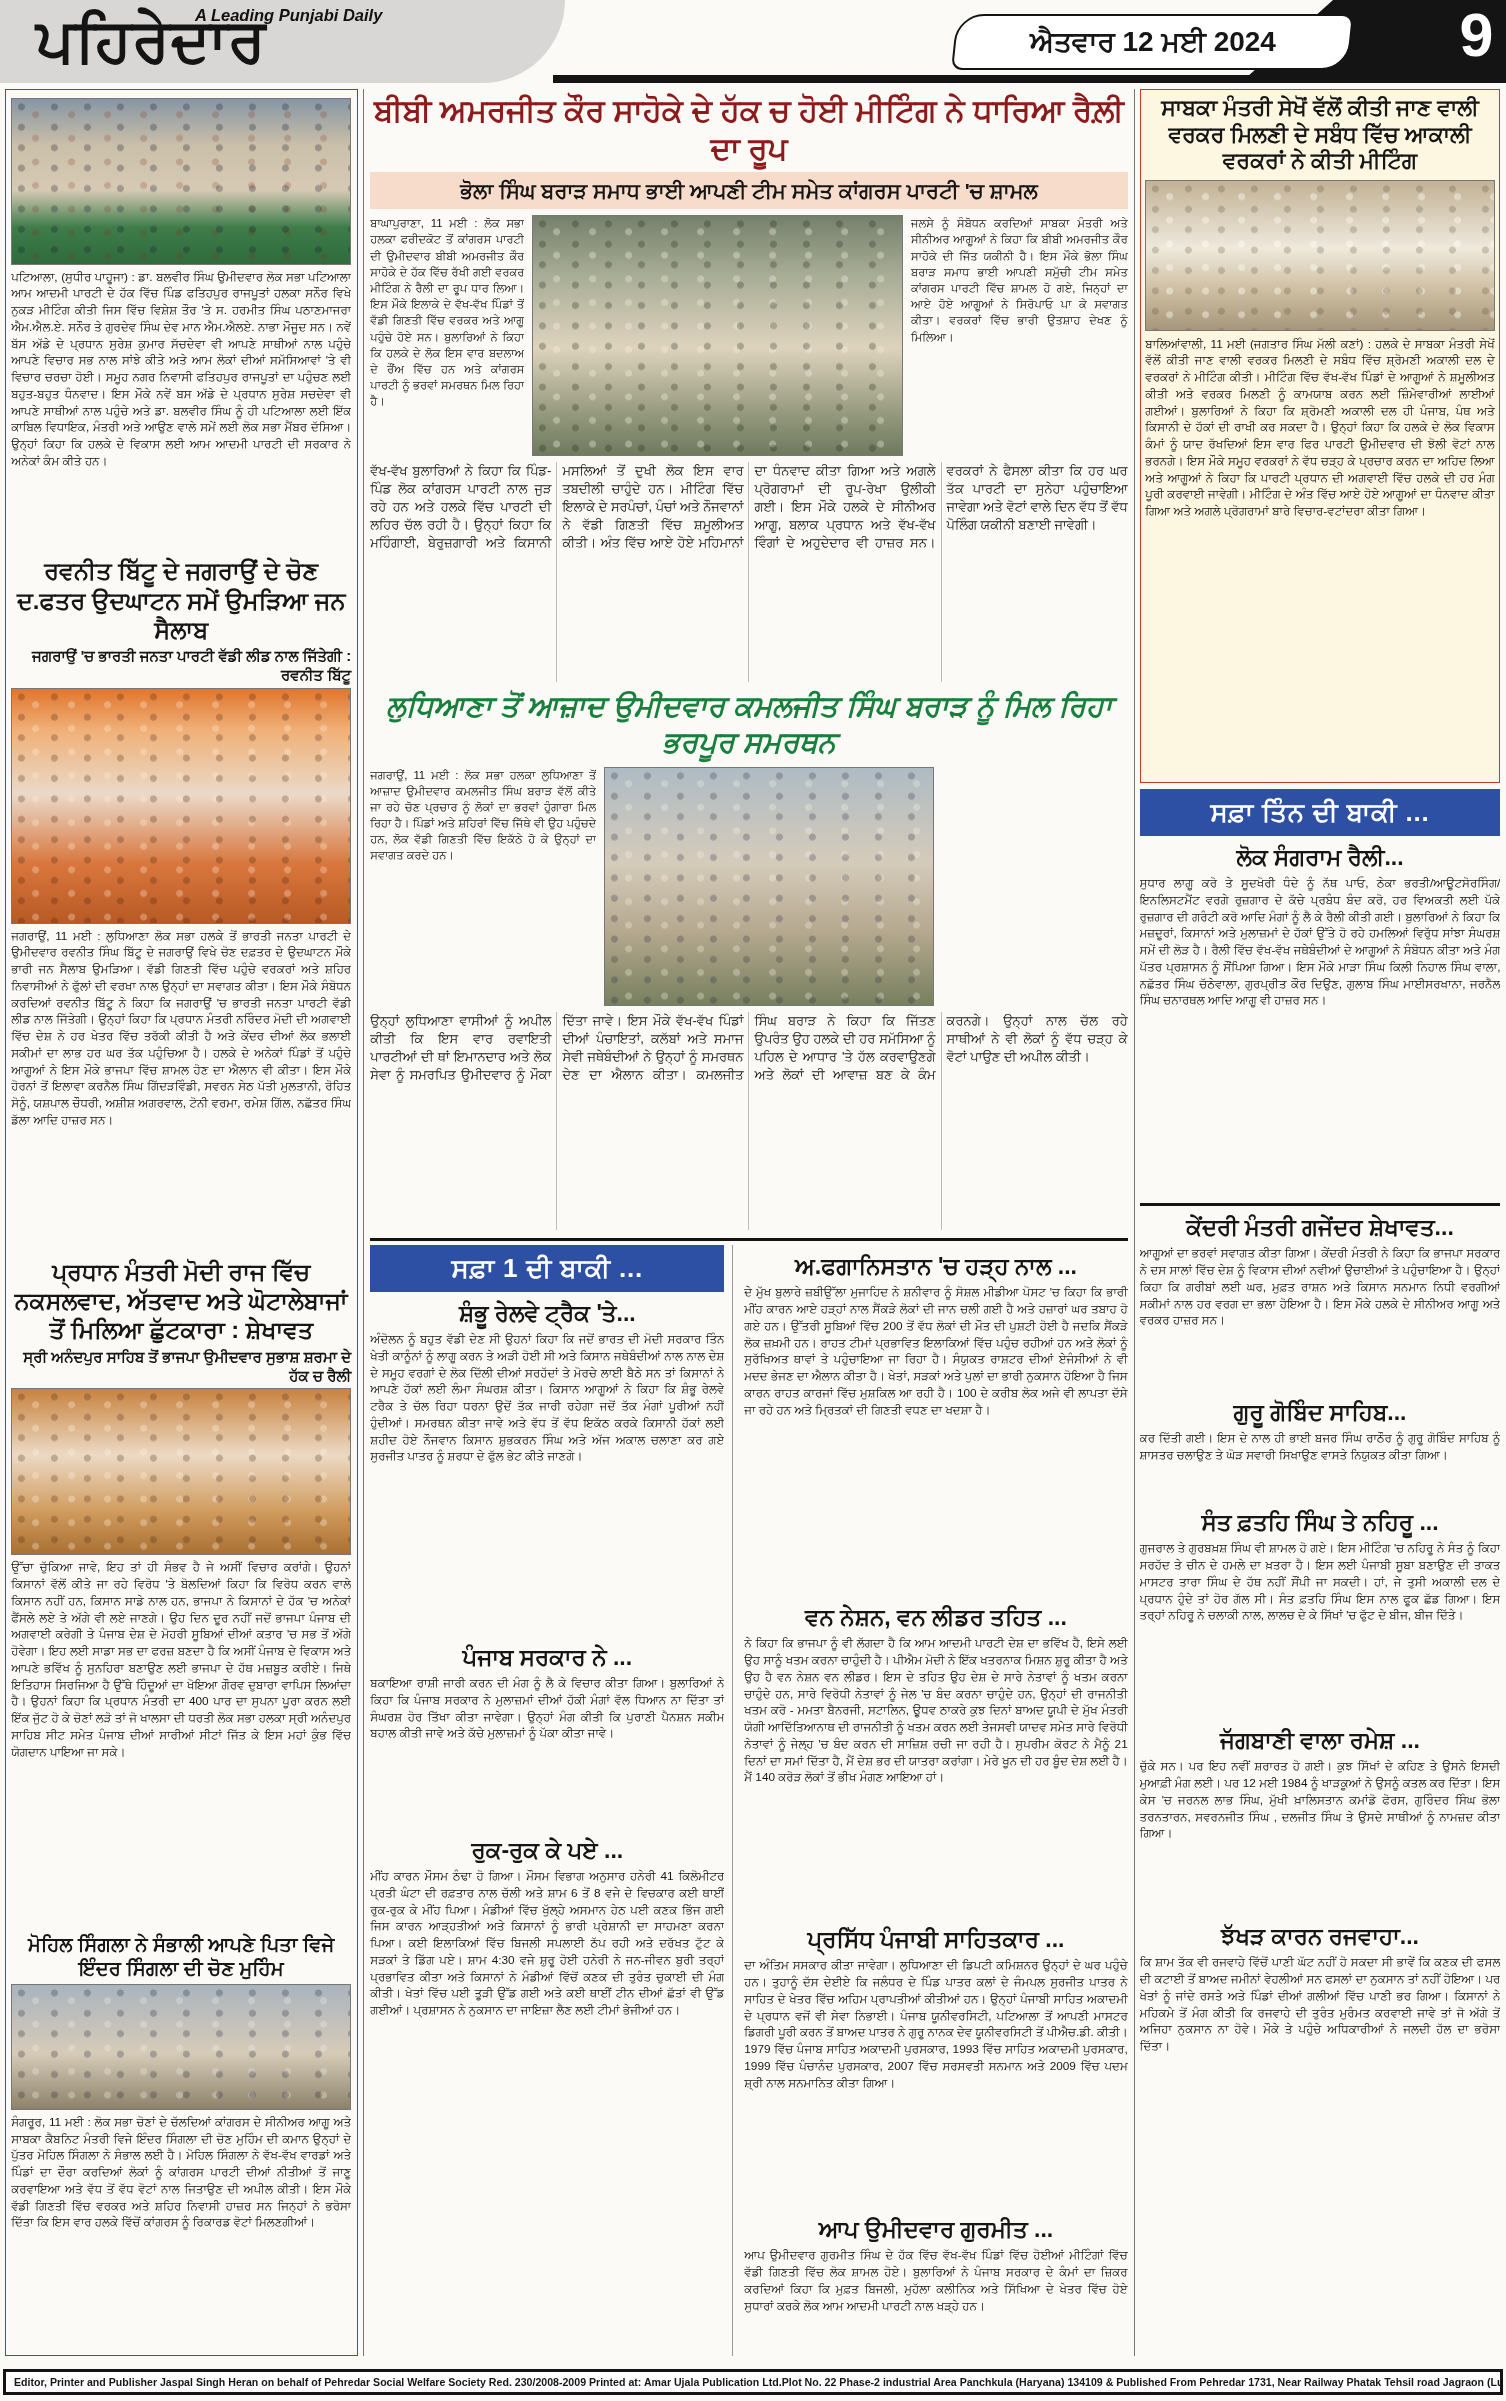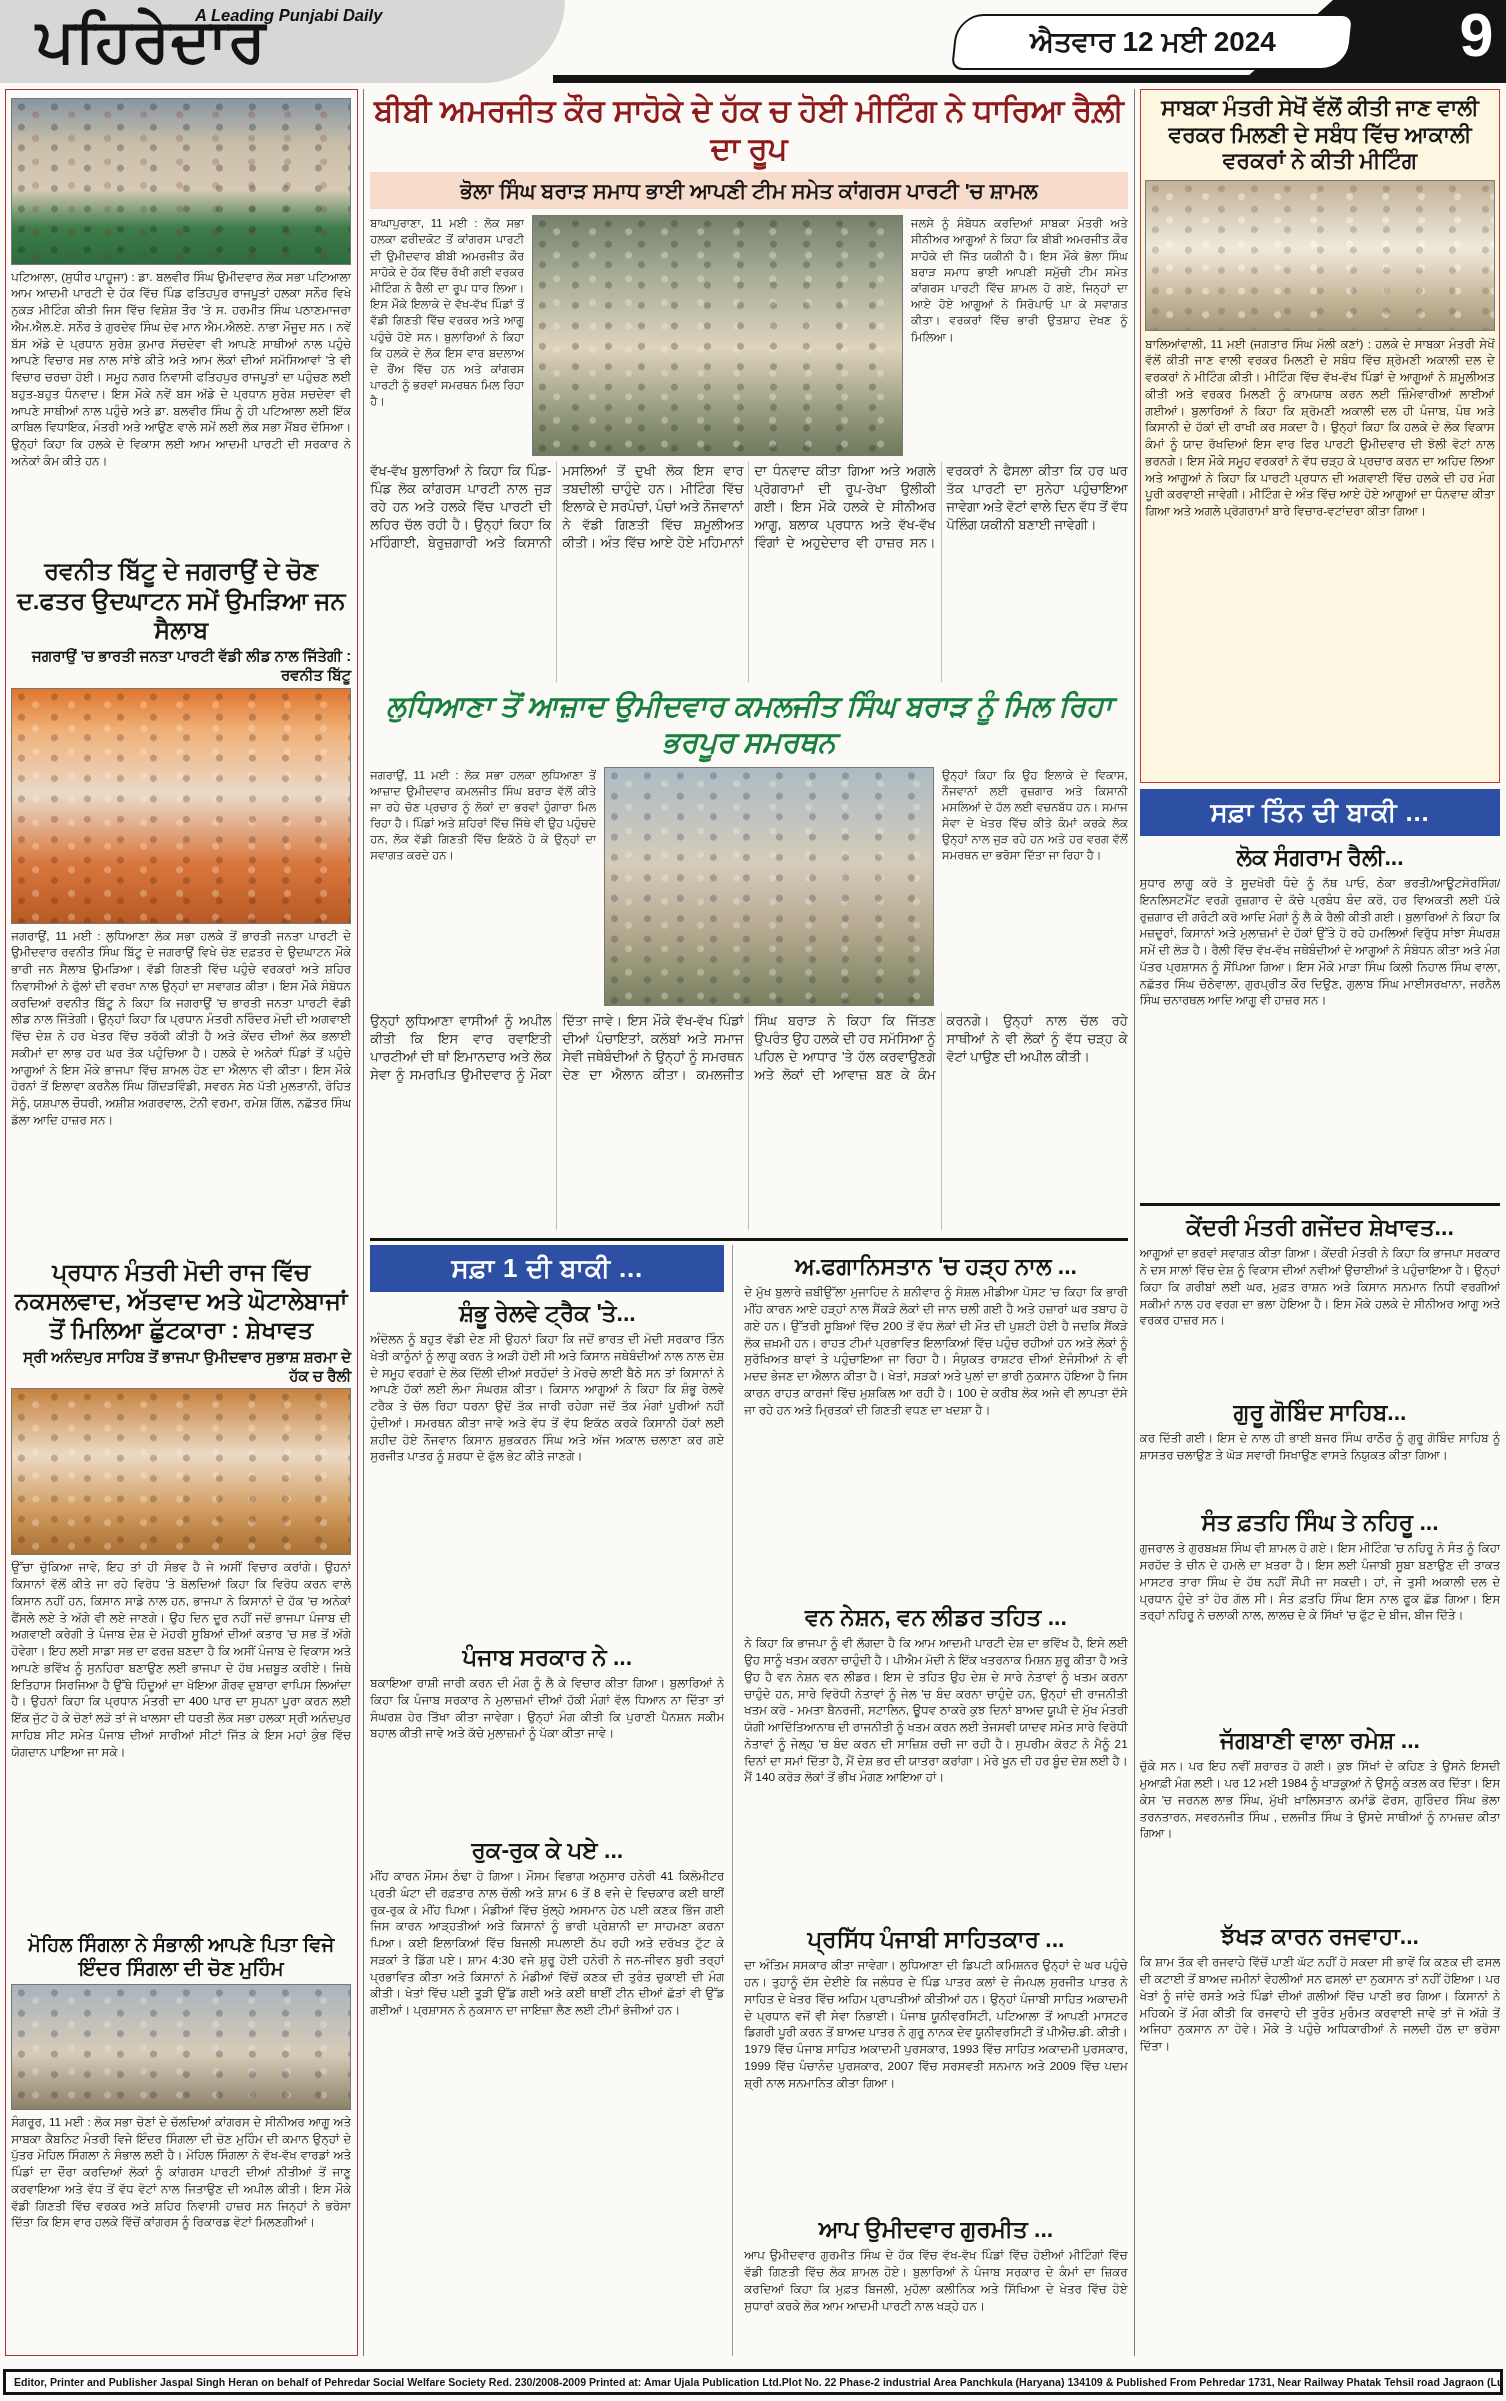--- a/index.html
+++ b/index.html
@@ -123,21 +123,20 @@
       <div class="body-txt" style="width:154px;height:240px">ਬਾਘਾਪੁਰਾਣਾ, 11 ਮਈ : ਲੋਕ ਸਭਾ ਹਲਕਾ ਫਰੀਦਕੋਟ ਤੋਂ ਕਾਂਗਰਸ ਪਾਰਟੀ ਦੀ ਉਮੀਦਵਾਰ ਬੀਬੀ ਅਮਰਜੀਤ ਕੌਰ ਸਾਹੋਕੇ ਦੇ ਹੱਕ ਵਿੱਚ ਰੱਖੀ ਗਈ ਵਰਕਰ ਮੀਟਿੰਗ ਨੇ ਰੈਲੀ ਦਾ ਰੂਪ ਧਾਰ ਲਿਆ। ਇਸ ਮੌਕੇ ਇਲਾਕੇ ਦੇ ਵੱਖ-ਵੱਖ ਪਿੰਡਾਂ ਤੋਂ ਵੱਡੀ ਗਿਣਤੀ ਵਿੱਚ ਵਰਕਰ ਅਤੇ ਆਗੂ ਪਹੁੰਚੇ ਹੋਏ ਸਨ। ਬੁਲਾਰਿਆਂ ਨੇ ਕਿਹਾ ਕਿ ਹਲਕੇ ਦੇ ਲੋਕ ਇਸ ਵਾਰ ਬਦਲਾਅ ਦੇ ਰੌਂਅ ਵਿੱਚ ਹਨ ਅਤੇ ਕਾਂਗਰਸ ਪਾਰਟੀ ਨੂੰ ਭਰਵਾਂ ਸਮਰਥਨ ਮਿਲ ਰਿਹਾ ਹੈ।</div>
       <div class="photo ph-m1" style="width:369px;height:239px"></div>
       <div class="body-txt" style="flex:1;height:240px">ਜਲਸੇ ਨੂੰ ਸੰਬੋਧਨ ਕਰਦਿਆਂ ਸਾਬਕਾ ਮੰਤਰੀ ਅਤੇ ਸੀਨੀਅਰ ਆਗੂਆਂ ਨੇ ਕਿਹਾ ਕਿ ਬੀਬੀ ਅਮਰਜੀਤ ਕੌਰ ਸਾਹੋਕੇ ਦੀ ਜਿੱਤ ਯਕੀਨੀ ਹੈ। ਇਸ ਮੌਕੇ ਭੋਲਾ ਸਿੰਘ ਬਰਾੜ ਸਮਾਧ ਭਾਈ ਆਪਣੀ ਸਮੁੱਚੀ ਟੀਮ ਸਮੇਤ ਕਾਂਗਰਸ ਪਾਰਟੀ ਵਿੱਚ ਸ਼ਾਮਲ ਹੋ ਗਏ, ਜਿਨ੍ਹਾਂ ਦਾ ਆਏ ਹੋਏ ਆਗੂਆਂ ਨੇ ਸਿਰੋਪਾਓ ਪਾ ਕੇ ਸਵਾਗਤ ਕੀਤਾ। ਵਰਕਰਾਂ ਵਿੱਚ ਭਾਰੀ ਉਤਸ਼ਾਹ ਦੇਖਣ ਨੂੰ ਮਿਲਿਆ।</div>
     </div>
     <div class="m-bottom" style="height:220px">ਵੱਖ-ਵੱਖ ਬੁਲਾਰਿਆਂ ਨੇ ਕਿਹਾ ਕਿ ਪਿੰਡ-ਪਿੰਡ ਲੋਕ ਕਾਂਗਰਸ ਪਾਰਟੀ ਨਾਲ ਜੁੜ ਰਹੇ ਹਨ ਅਤੇ ਹਲਕੇ ਵਿੱਚ ਪਾਰਟੀ ਦੀ ਲਹਿਰ ਚੱਲ ਰਹੀ ਹੈ। ਉਨ੍ਹਾਂ ਕਿਹਾ ਕਿ ਮਹਿੰਗਾਈ, ਬੇਰੁਜ਼ਗਾਰੀ ਅਤੇ ਕਿਸਾਨੀ ਮਸਲਿਆਂ ਤੋਂ ਦੁਖੀ ਲੋਕ ਇਸ ਵਾਰ ਤਬਦੀਲੀ ਚਾਹੁੰਦੇ ਹਨ। ਮੀਟਿੰਗ ਵਿੱਚ ਇਲਾਕੇ ਦੇ ਸਰਪੰਚਾਂ, ਪੰਚਾਂ ਅਤੇ ਨੌਜਵਾਨਾਂ ਨੇ ਵੱਡੀ ਗਿਣਤੀ ਵਿੱਚ ਸ਼ਮੂਲੀਅਤ ਕੀਤੀ। ਅੰਤ ਵਿੱਚ ਆਏ ਹੋਏ ਮਹਿਮਾਨਾਂ ਦਾ ਧੰਨਵਾਦ ਕੀਤਾ ਗਿਆ ਅਤੇ ਅਗਲੇ ਪ੍ਰੋਗਰਾਮਾਂ ਦੀ ਰੂਪ-ਰੇਖਾ ਉਲੀਕੀ ਗਈ। ਇਸ ਮੌਕੇ ਹਲਕੇ ਦੇ ਸੀਨੀਅਰ ਆਗੂ, ਬਲਾਕ ਪ੍ਰਧਾਨ ਅਤੇ ਵੱਖ-ਵੱਖ ਵਿੰਗਾਂ ਦੇ ਅਹੁਦੇਦਾਰ ਵੀ ਹਾਜ਼ਰ ਸਨ। ਵਰਕਰਾਂ ਨੇ ਫੈਸਲਾ ਕੀਤਾ ਕਿ ਹਰ ਘਰ ਤੱਕ ਪਾਰਟੀ ਦਾ ਸੁਨੇਹਾ ਪਹੁੰਚਾਇਆ ਜਾਵੇਗਾ ਅਤੇ ਵੋਟਾਂ ਵਾਲੇ ਦਿਨ ਵੱਧ ਤੋਂ ਵੱਧ ਪੋਲਿੰਗ ਯਕੀਨੀ ਬਣਾਈ ਜਾਵੇਗੀ।</div>
 
     <div class="headline m-head2">ਲੁਧਿਆਣਾ ਤੋਂ ਆਜ਼ਾਦ ਉਮੀਦਵਾਰ ਕਮਲਜੀਤ ਸਿੰਘ ਬਰਾੜ ਨੂੰ ਮਿਲ ਰਿਹਾ ਭਰਪੂਰ ਸਮਰਥਨ</div>
     <div class="m-top" style="height:239px">
       <div class="body-txt" style="width:226px;height:239px">ਜਗਰਾਉਂ, 11 ਮਈ : ਲੋਕ ਸਭਾ ਹਲਕਾ ਲੁਧਿਆਣਾ ਤੋਂ ਆਜ਼ਾਦ ਉਮੀਦਵਾਰ ਕਮਲਜੀਤ ਸਿੰਘ ਬਰਾੜ ਵੱਲੋਂ ਕੀਤੇ ਜਾ ਰਹੇ ਚੋਣ ਪ੍ਰਚਾਰ ਨੂੰ ਲੋਕਾਂ ਦਾ ਭਰਵਾਂ ਹੁੰਗਾਰਾ ਮਿਲ ਰਿਹਾ ਹੈ। ਪਿੰਡਾਂ ਅਤੇ ਸ਼ਹਿਰਾਂ ਵਿੱਚ ਜਿੱਥੇ ਵੀ ਉਹ ਪਹੁੰਚਦੇ ਹਨ, ਲੋਕ ਵੱਡੀ ਗਿਣਤੀ ਵਿੱਚ ਇਕੱਠੇ ਹੋ ਕੇ ਉਨ੍ਹਾਂ ਦਾ ਸਵਾਗਤ ਕਰਦੇ ਹਨ।</div>
       <div class="photo ph-m2" style="width:328px;height:237px"></div>
-      <div class="body-txt" style="flex:1;height:239px">ਉਨ੍ਹਾਂ ਕਿਹਾ ਕਿ ਉਹ ਇਲਾਕੇ ਦੇ ਵਿਕਾਸ, ਨੌਜਵਾਨਾਂ ਲਈ ਰੁਜ਼ਗਾਰ ਅਤੇ ਕਿਸਾਨੀ ਮਸਲਿਆਂ ਦੇ ਹੱਲ ਲਈ ਵਚਨਬੱਧ ਹਨ। ਸਮਾਜ ਸੇਵਾ ਦੇ ਖੇਤਰ ਵਿੱਚ ਕੀਤੇ ਕੰਮਾਂ ਕਰਕੇ ਲੋਕ ਉਨ੍ਹਾਂ ਨਾਲ ਜੁੜ ਰਹੇ ਹਨ ਅਤੇ ਹਰ ਵਰਗ ਵੱਲੋਂ ਸਮਰਥਨ ਦਾ ਭਰੋਸਾ ਦਿੱਤਾ ਜਾ ਰਿਹਾ ਹੈ।</div>
     </div>
     <div class="m-bottom" style="height:218px">ਉਨ੍ਹਾਂ ਲੁਧਿਆਣਾ ਵਾਸੀਆਂ ਨੂੰ ਅਪੀਲ ਕੀਤੀ ਕਿ ਇਸ ਵਾਰ ਰਵਾਇਤੀ ਪਾਰਟੀਆਂ ਦੀ ਥਾਂ ਇਮਾਨਦਾਰ ਅਤੇ ਲੋਕ ਸੇਵਾ ਨੂੰ ਸਮਰਪਿਤ ਉਮੀਦਵਾਰ ਨੂੰ ਮੌਕਾ ਦਿੱਤਾ ਜਾਵੇ। ਇਸ ਮੌਕੇ ਵੱਖ-ਵੱਖ ਪਿੰਡਾਂ ਦੀਆਂ ਪੰਚਾਇਤਾਂ, ਕਲੱਬਾਂ ਅਤੇ ਸਮਾਜ ਸੇਵੀ ਜਥੇਬੰਦੀਆਂ ਨੇ ਉਨ੍ਹਾਂ ਨੂੰ ਸਮਰਥਨ ਦੇਣ ਦਾ ਐਲਾਨ ਕੀਤਾ। ਕਮਲਜੀਤ ਸਿੰਘ ਬਰਾੜ ਨੇ ਕਿਹਾ ਕਿ ਜਿੱਤਣ ਉਪਰੰਤ ਉਹ ਹਲਕੇ ਦੀ ਹਰ ਸਮੱਸਿਆ ਨੂੰ ਪਹਿਲ ਦੇ ਆਧਾਰ 'ਤੇ ਹੱਲ ਕਰਵਾਉਣਗੇ ਅਤੇ ਲੋਕਾਂ ਦੀ ਆਵਾਜ਼ ਬਣ ਕੇ ਕੰਮ ਕਰਨਗੇ। ਉਨ੍ਹਾਂ ਨਾਲ ਚੱਲ ਰਹੇ ਸਾਥੀਆਂ ਨੇ ਵੀ ਲੋਕਾਂ ਨੂੰ ਵੱਧ ਚੜ੍ਹ ਕੇ ਵੋਟਾਂ ਪਾਉਣ ਦੀ ਅਪੀਲ ਕੀਤੀ।</div>
 
     <div id="mid-divider"></div>
 
     <div id="mid-bottom">
       <div id="mid-bm1">
         <div class="banner">ਸਫ਼ਾ 1 ਦੀ ਬਾਕੀ ...</div>
         <div class="r-sec">
           <div class="sec-title">ਸ਼ੰਭੂ ਰੇਲਵੇ ਟ੍ਰੈਕ 'ਤੇ...</div>

